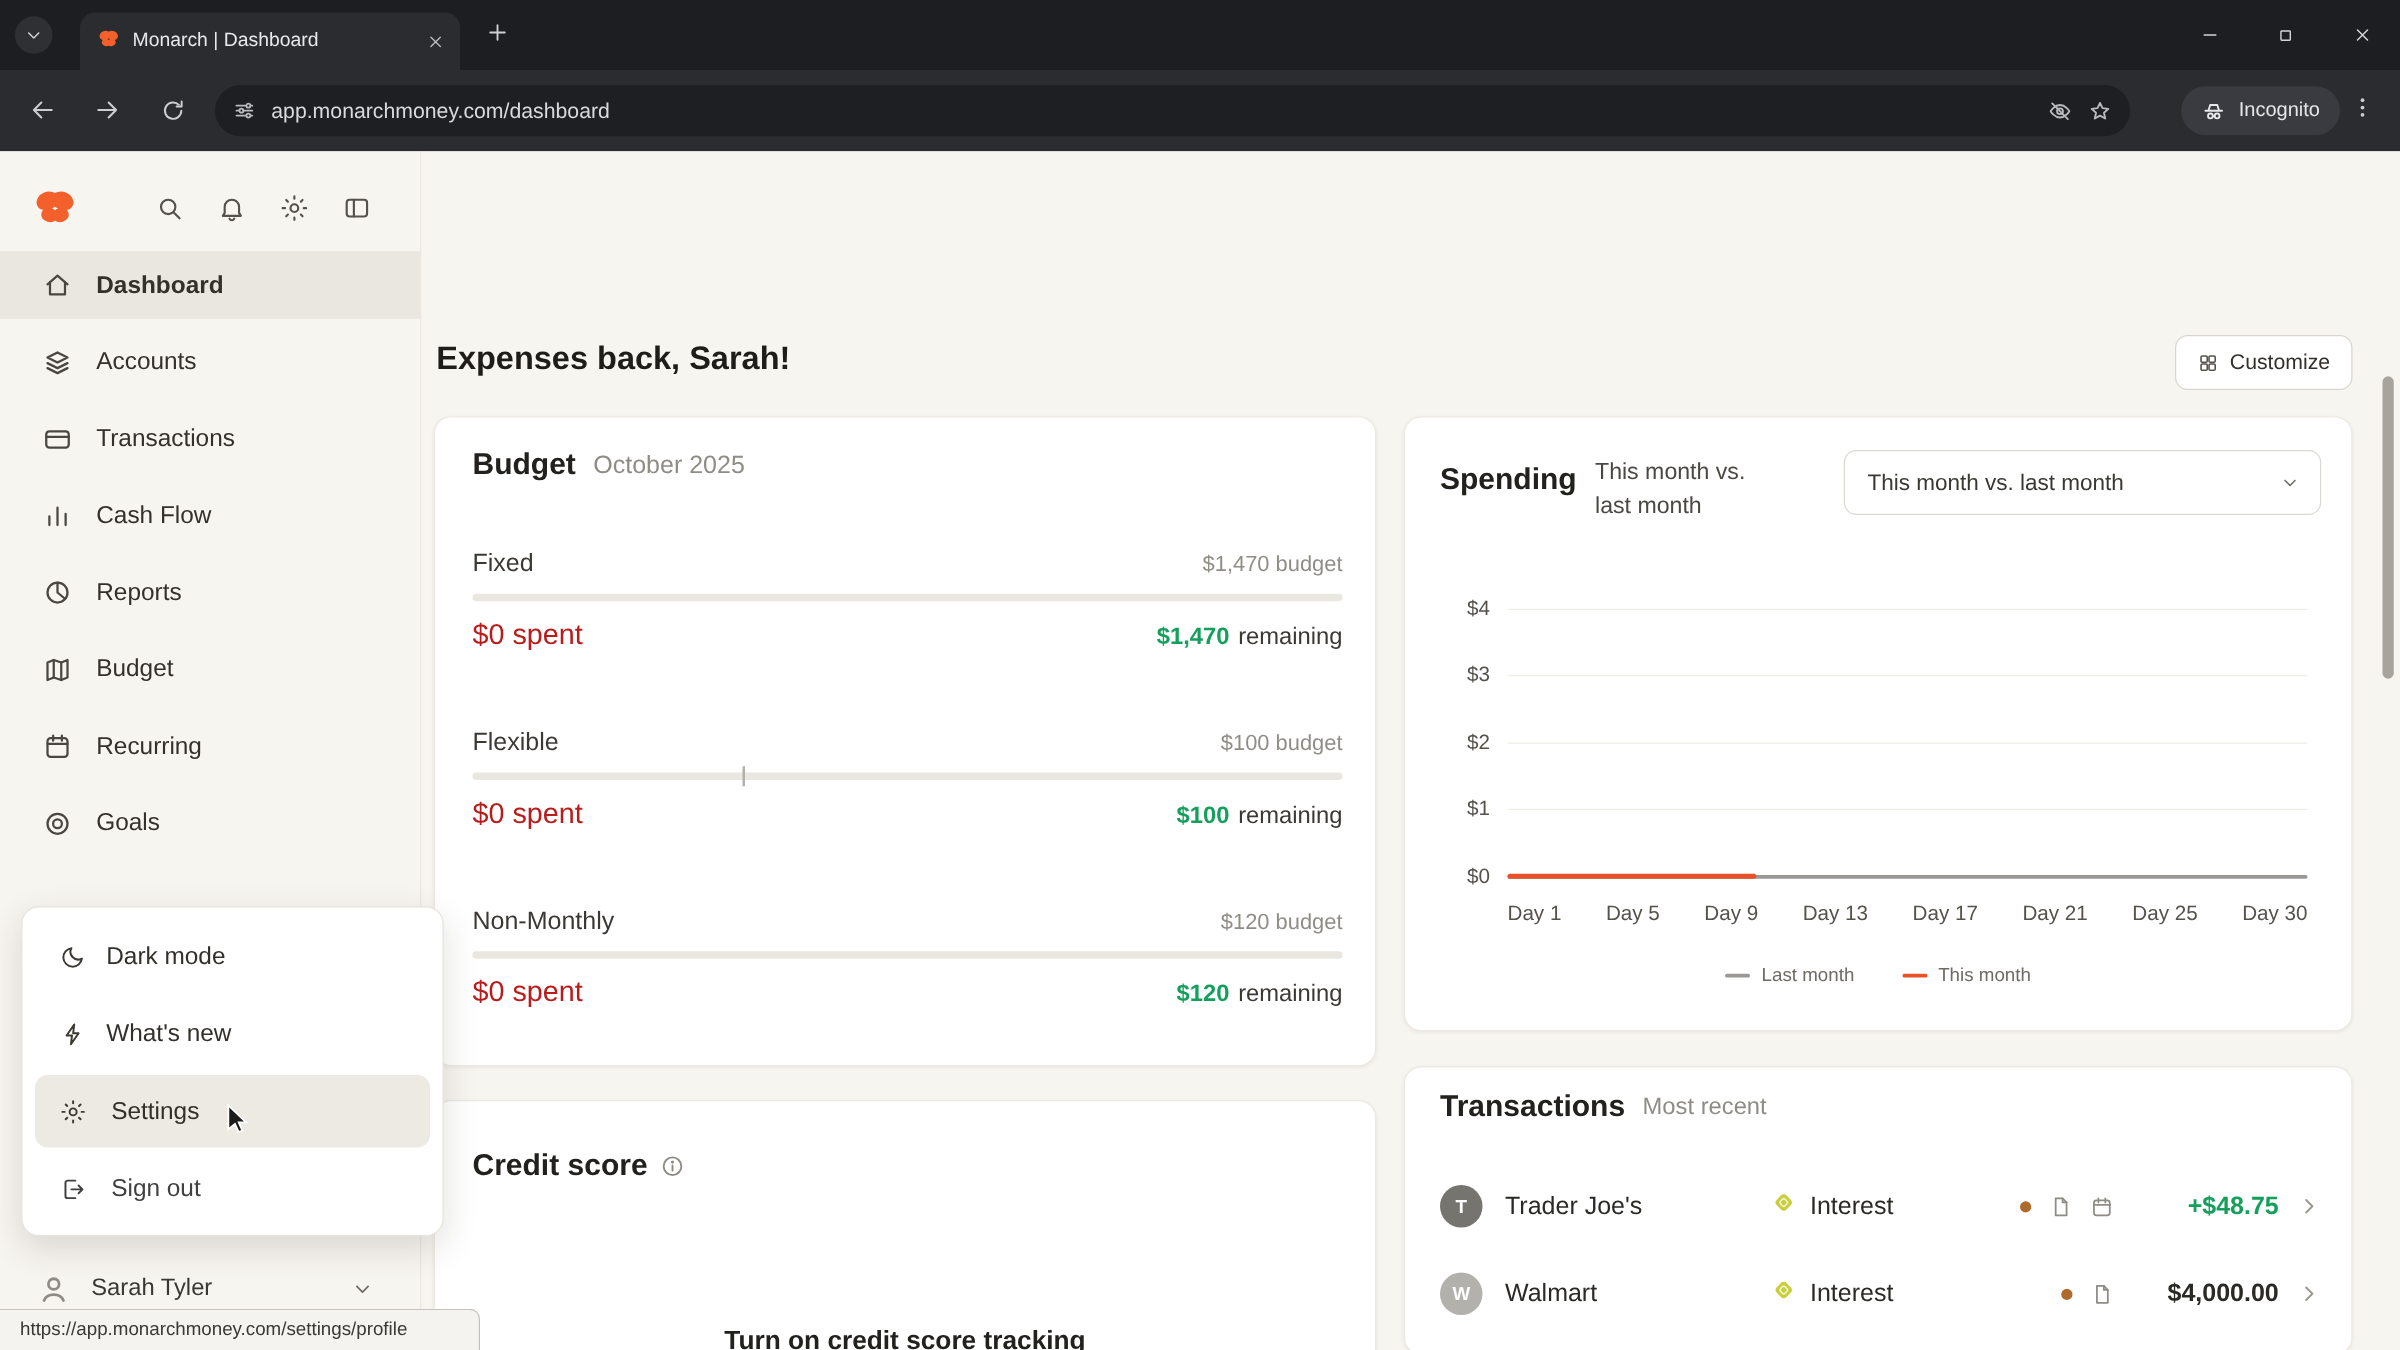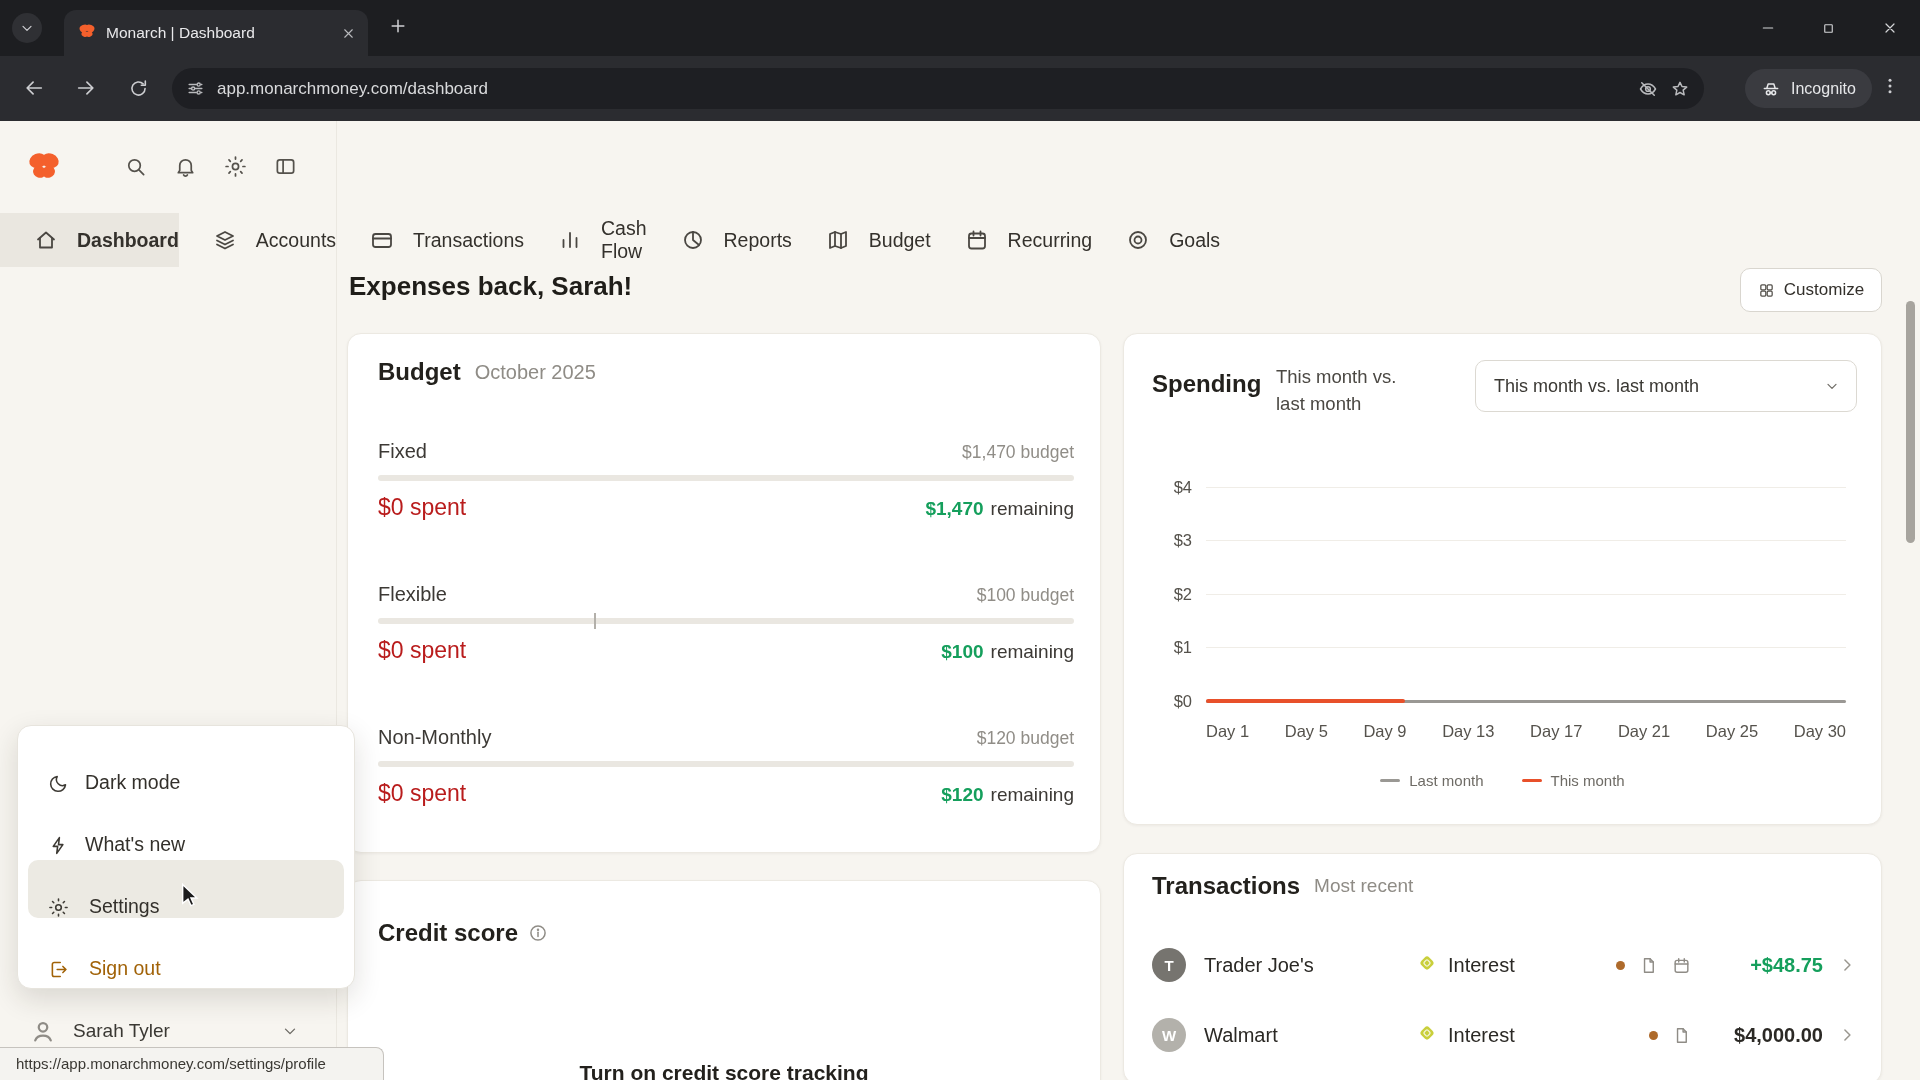--- a/index.html
+++ b/index.html
@@ -34,41 +34,41 @@
   .incog { position:absolute; left:1745px; top:13px; height:39px; border-radius:20px; background:#3a3b40;
     color:#e6e7e9; display:flex; align-items:center; gap:10px; padding:0 16px; font-size:16px; }
   .menu-dots { position:absolute; left:1880px; top:20px; color:#cdced1; }
 
   
   .app { position:absolute; top:121px; left:0; width:1920px; height:959px; background:#f7f5f0; }
   .sidebar { position:absolute; left:0; top:0; width:337px; height:100%; border-right:1px solid #ebe8e1; }
   .logo { position:absolute; left:24px; top:27px; color:#f4602c; }
   .side-icons { position:absolute; left:124px; top:34px; display:flex; gap:27px; color:#55524c; }
   .side-icons button { display:flex; }
-  .nav { position:absolute; left:0; top:92px; width:100%; display:flex; flex-direction:row; }
+  .nav { position:absolute; left:0; top:80px; width:100%; display:flex; flex-direction:column; }
   .nav-item { height:54px; margin-bottom:7.5px; display:flex; align-items:center; gap:19px;
     padding-left:34px; font-size:19.5px; color:#34312c; width:100%; text-align:left; }
   .nav-item .nic { color:#4a4742; display:flex; }
   .nav-item.active { background:#eae7e0; font-weight:bold; }
 
   .user-row { position:absolute; left:17px; top:1006px; width:322px; height:50px; display:flex;
     align-items:center; gap:14px; padding-left:10px; color:#3a3833; }
   .user-row .uname { font-size:19px; }
   .user-row .uchev { position:absolute; left:264px; color:#6e6b65; display:flex; }
   .avatar-o { width:32px; height:32px; border-radius:50%; color:#8f8c86; display:flex; align-items:center; justify-content:center; }
 
   
   .umenu { position:absolute; left:17px; top:725px; width:338px; height:264px; background:#fff;
     border:1px solid #e7e4dd; border-radius:14px; box-shadow:0 10px 28px rgba(40,32,18,.14);
     padding:10px; z-index:40; }
   .umenu-item { height:58px; margin-bottom:4px; width:100%; border-radius:10px; display:flex;
-    align-items:flex-end; gap:16px; padding-left:20px; font-size:19.5px; color:#33302b; text-align:left; }
+    align-items:center; gap:16px; padding-left:20px; font-size:19.5px; color:#33302b; text-align:left; }
   .umenu-item .mic { display:flex; color:#3d3a34; }
   .umenu-item.hl { background:#eceae3;gap:20px; }
-  .umenu-item.danger, .umenu-item.danger .mic { color:#a16207;gap:20px; }
+  .umenu-item.danger, .umenu-item.danger .mic { color:#404040;gap:20px; }
 
   .cursor { position:absolute; left:176px; top:882px; z-index:60; }
   .status-bubble { position:absolute; left:0; top:1047px; height:33px; min-width:384px; z-index:50;
     background:#f4f3f0; border:1px solid #c6c3be; border-left:none; border-bottom:none;
     border-radius:0 8px 0 0; font-size:15px; color:#3a3833; padding:0 16px; line-height:31px; }
 
   
   .welcome { position:absolute; left:349px; top:150px; font-size:26px; font-weight:bold; color:#1f1d19; }
   .customize { position:absolute; left:1740px; top:147px; width:142px; height:44px; background:#fff;
     border:1px solid #d9d6cf; border-radius:10px; display:flex; align-items:center; justify-content:center;

